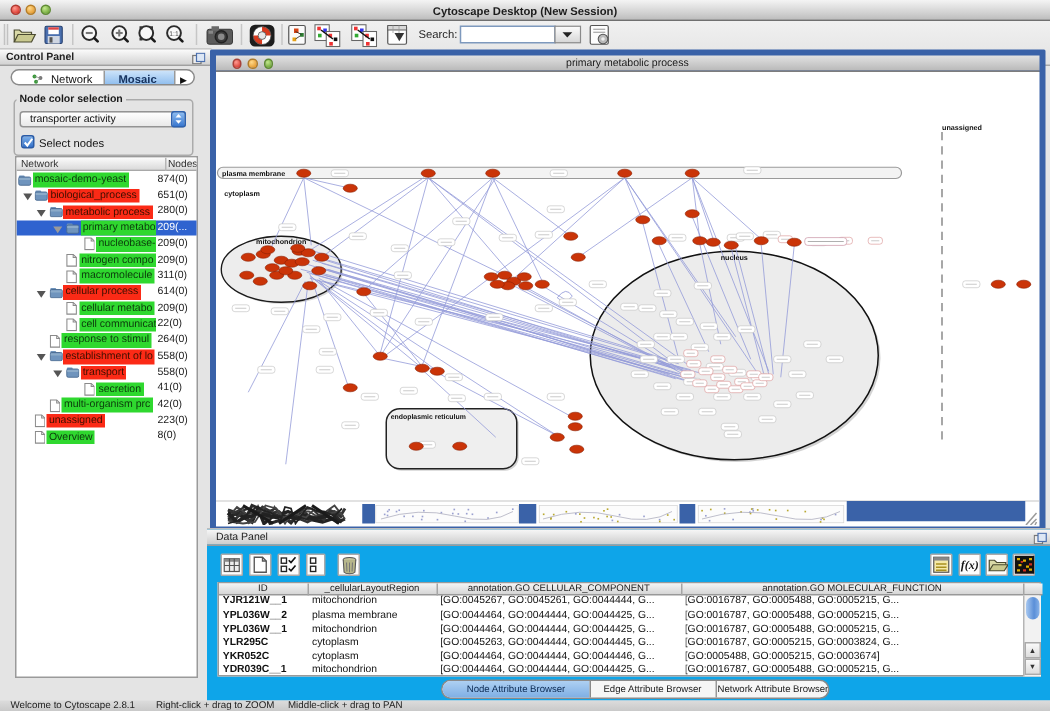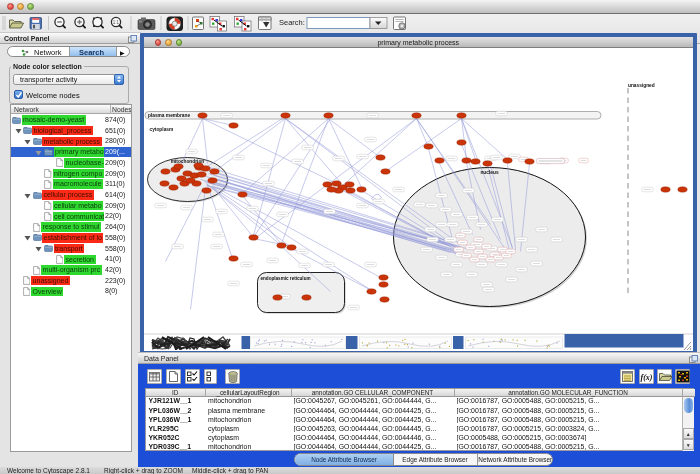--- a/index.html
+++ b/index.html
@@ -5,20 +5,21 @@
 body{position:relative;font-family:"Liberation Sans",sans-serif;background:#e6e6e6;-webkit-font-smoothing:antialiased}
 .abs{position:absolute}
 svg{display:block}
 .tl{border-radius:50%;width:7px;height:7px;position:absolute;top:3px}
 </style></head><body>
 
 <div class="abs" style="left:0;top:0;width:700px;height:14px;background:linear-gradient(#f4f4f4,#cfcfcf 70%,#bdbdbd);border-bottom:1px solid #6f6f6f">
  <div class="tl" style="left:7px;background:radial-gradient(circle at 35% 30%,#ff9a90,#e0443a 70%);border:0.5px solid #b03a32"></div>
  <div class="tl" style="left:17px;background:radial-gradient(circle at 35% 30%,#ffd98a,#e9a33c 70%);border:0.5px solid #b57d28"></div>
  <div class="tl" style="left:27px;background:radial-gradient(circle at 35% 30%,#c4e88e,#7ab043 70%);border:0.5px solid #5e8a33"></div>
+ <div class="abs" style="left:0;top:2.5px;width:700px;text-align:center;font-size:7.5px;font-weight:bold;color:#1c1c1c">Cytoscape Desktop (New Session)</div>
 </div>
 
 <div class="abs" style="left:0;top:14px;width:700px;height:30px;background:linear-gradient(#f0f0f0,#e3e3e3);border-bottom:1px solid #a8a8a8">
 <svg class="abs" style="left:0;top:0" width="700" height="18" viewBox="0 0 700 18">
 <line x1="3" y1="2" x2="3" y2="16" stroke="#c2c2c2"></line>
       <line x1="5" y1="2" x2="5" y2="16" stroke="#c2c2c2"></line>
 <g stroke="#4a4a30" stroke-width="0.8" fill="#d9d9a8">
 <path d="M9.5 14 L9.5 6 L13 6 L14.5 7.5 L21 7.5 L21 9"></path>
 <path d="M9.5 14 L12 9 L23.5 9 L21 14 Z" fill="#c9c98f"></path>
       </g>
@@ -130,21 +131,21 @@
 <div class="abs" style="left:0;top:0;width:141px;height:11.5px;background:linear-gradient(#fbfbfb,#d2d2d2);border-top:1px solid #c9c9c9;border-bottom:1px solid #a0a0a0">
 <div class="abs" style="left:4px;top:2px;font-size:7px;font-weight:bold;color:#222">Control Panel</div>
 <svg class="abs" style="left:128px;top:2px" width="9" height="8" viewBox="0 0 9 8">
         <rect x="0.5" y="2" width="5.5" height="5.5" fill="#eee" stroke="#777" stroke-width="0.8"></rect>
         <rect x="3" y="0.5" width="5.5" height="5.5" fill="#dde7f5" stroke="#4a6fae" stroke-width="0.8"></rect>
       </svg>
 </div>
 <div class="abs" style="left:7px;top:13.5px;width:123px;height:11.5px;background:#fff;border:1px solid #8a8a8a;border-radius:7px;overflow:hidden">
 <div class="abs" style="left:61px;top:0;width:47.5px;height:11.5px;background:linear-gradient(#cde4fa,#85b7ec);border-left:1px solid #999;border-right:1px solid #999"></div>
 <div class="abs" style="left:26px;top:1.2px;font-size:7.5px;color:#111">Network</div>
-<div class="abs" style="left:71px;top:1.2px;font-size:7.5px;font-weight:bold;color:#173460">Search</div>
+<div class="abs" style="left:71px;top:1.2px;font-size:7.5px;font-weight:bold;color:#173460">Mosaic</div>
 <svg class="abs" style="left:13px;top:2.5px" width="8" height="7">
         <circle cx="2" cy="2" r="1.3" fill="#3a9a3a"></circle>
         <circle cx="6" cy="3" r="1.3" fill="#777"></circle>
         <circle cx="3" cy="5.5" r="1.3" fill="#3a9a3a"></circle>
         <line x1="2" y1="2" x2="6" y2="3" stroke="#888" stroke-width="0.5"></line>
         <line x1="6" y1="3" x2="3" y2="5.5" stroke="#888" stroke-width="0.5"></line>
       </svg>
 <div class="abs" style="left:112px;top:2.6px;font-size:6px;color:#111">▶</div>
 </div>
 <div class="abs" style="left:9px;top:34px;width:120px;height:38px;border:1px solid #ababab;border-radius:3px"></div>
@@ -156,21 +157,21 @@
           <path d="M4 1 L6 3.4 L2 3.4 Z" fill="#fff"></path>
           <path d="M4 7.5 L6 5.1 L2 5.1 Z" fill="#fff"></path>
         </svg>
       </div>
 </div>
 <div class="abs" style="left:14px;top:58px;width:8.5px;height:8.5px;background:linear-gradient(#7cb0ea,#3571c8);border:1px solid #2a5ba6;border-radius:2px">
 <svg width="8" height="8" viewBox="0 0 8 8">
         <path d="M1.5 4 L3.2 6 L6.5 1.5" fill="none" stroke="#fff" stroke-width="1.4"></path>
       </svg>
     </div>
-<div class="abs" style="left:26px;top:58.5px;font-size:7.5px;color:#111">Welcome nodes</div>
+<div class="abs" style="left:26px;top:58.5px;font-size:7.5px;color:#111">Select nodes</div>
 </div>
 <div class="abs" style="left:10px;top:104px;width:121.5px;height:348px;border:1px solid #9a9a9a;background:#fff;overflow:hidden">
 <div class="abs" style="left:0;top:0;width:121.5px;height:8.5px;background:linear-gradient(#fcfcfc,#dadada);border-bottom:1px solid #a8a8a8">
 <div class="abs" style="left:3px;top:0.7px;font-size:6.8px;color:#333">Network</div>
 <div class="abs" style="left:99px;top:0;width:1px;height:8.5px;background:#b5b5b5"></div>
 <div class="abs" style="left:101px;top:0.7px;font-size:6.8px;color:#333">Nodes</div>
 </div>
 <div class="abs" style="left:1.0px;top:10.5px">
       <svg width="9" height="8" viewBox="0 0 9 8">
         <rect x="0.5" y="1" width="4" height="2" rx="0.8" fill="#6f94bd"></rect>
@@ -954,21 +955,21 @@
         <path d="M324 298 Q351 290 375 296 T416 293" fill="none" stroke="#aab" stroke-width="0.5"></path>
         <rect x="420.5" y="286.0" width="119" height="13.5" fill="#3a62a8"></rect>
         <g stroke="#9a9a9a" stroke-width="1">
           <line x1="547" y1="294" x2="540" y2="302"></line>
           <line x1="547" y1="298" x2="543" y2="302"></line>
           <line x1="547" y1="300" x2="546" y2="302"></line>
         </g>
       </svg>
 </div>
   </div>
-<div class="abs" style="left:138px;top:352px;width:562px;height:115px;background:#1d4ed8">
+<div class="abs" style="left:138px;top:352px;width:562px;height:115px;background:#0ea5e9">
 <div class="abs" style="left:0;top:0;width:562px;height:11.5px;background:linear-gradient(#f7f7f7,#cdcdcd);border-top:1px solid #bdbdbd;border-bottom:1px solid #9a9a9a">
 <div class="abs" style="left:6px;top:2px;font-size:7px;color:#222">Data Panel</div>
 <svg class="abs" style="left:551px;top:2px" width="9" height="8" viewBox="0 0 9 8">
         <rect x="0.5" y="2" width="5.5" height="5.5" fill="#eee" stroke="#777" stroke-width="0.8"></rect>
         <rect x="3" y="0.5" width="5.5" height="5.5" fill="#dde7f5" stroke="#4a6fae" stroke-width="0.8"></rect>
       </svg>
 </div>
 <div class="abs" style="left:9px;top:17px;width:15px;height:15px;background:#fdfdfd;border:1px solid #aaa;border-radius:1px">
       <svg width="13" height="13" viewBox="0 0 13 13">
         <rect x="1.5" y="2.5" width="10" height="8.5" fill="#eee" stroke="#555" stroke-width="0.8"></rect>

